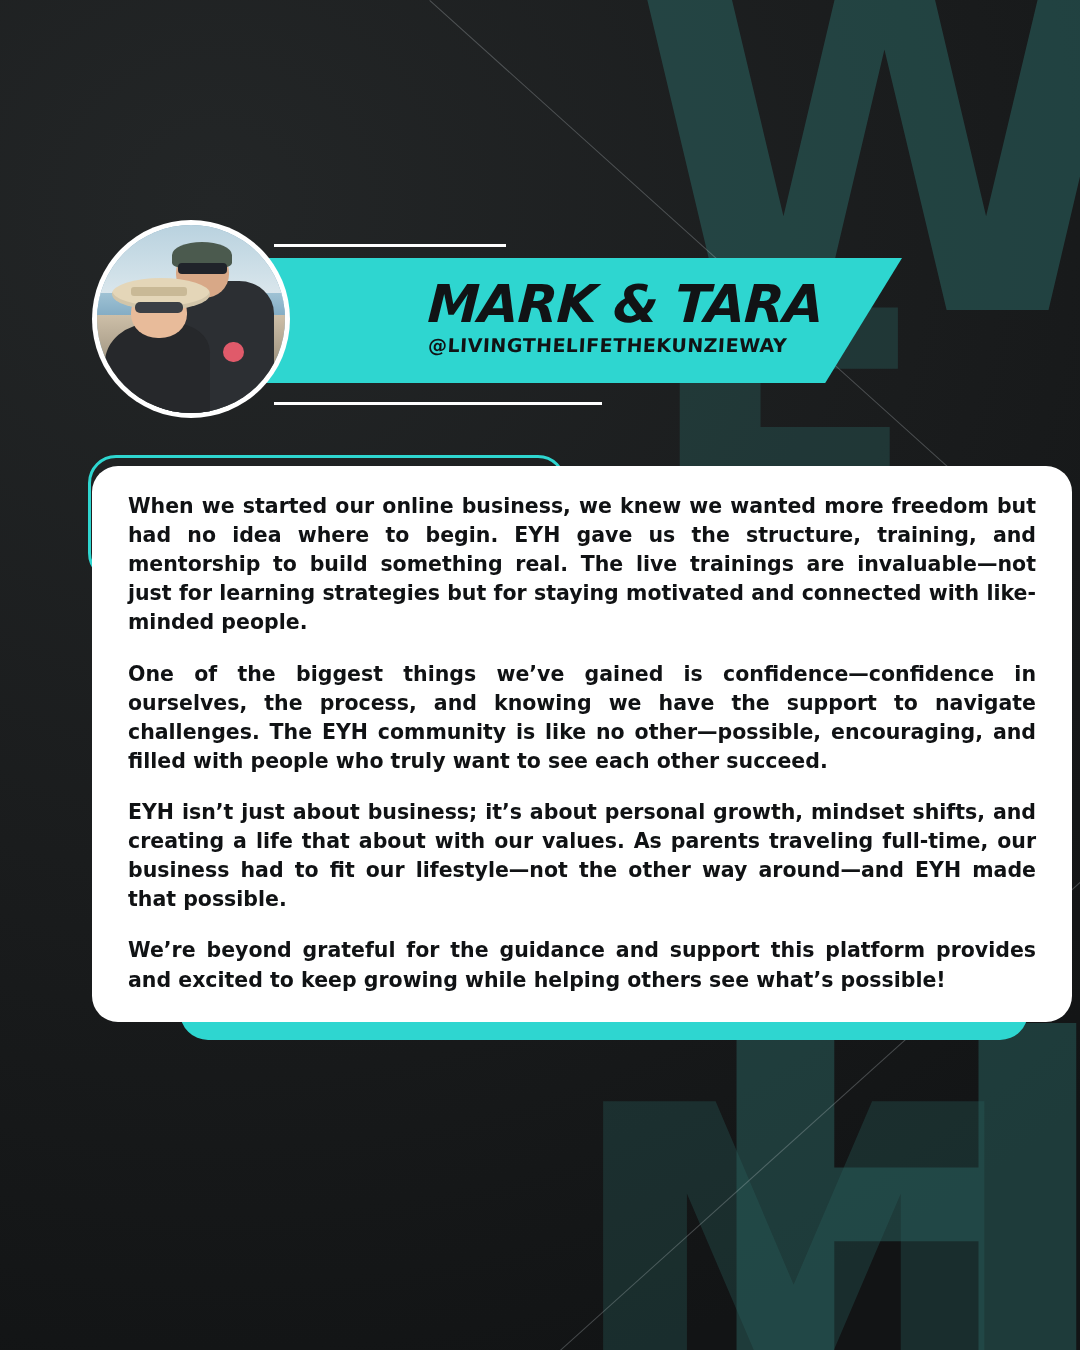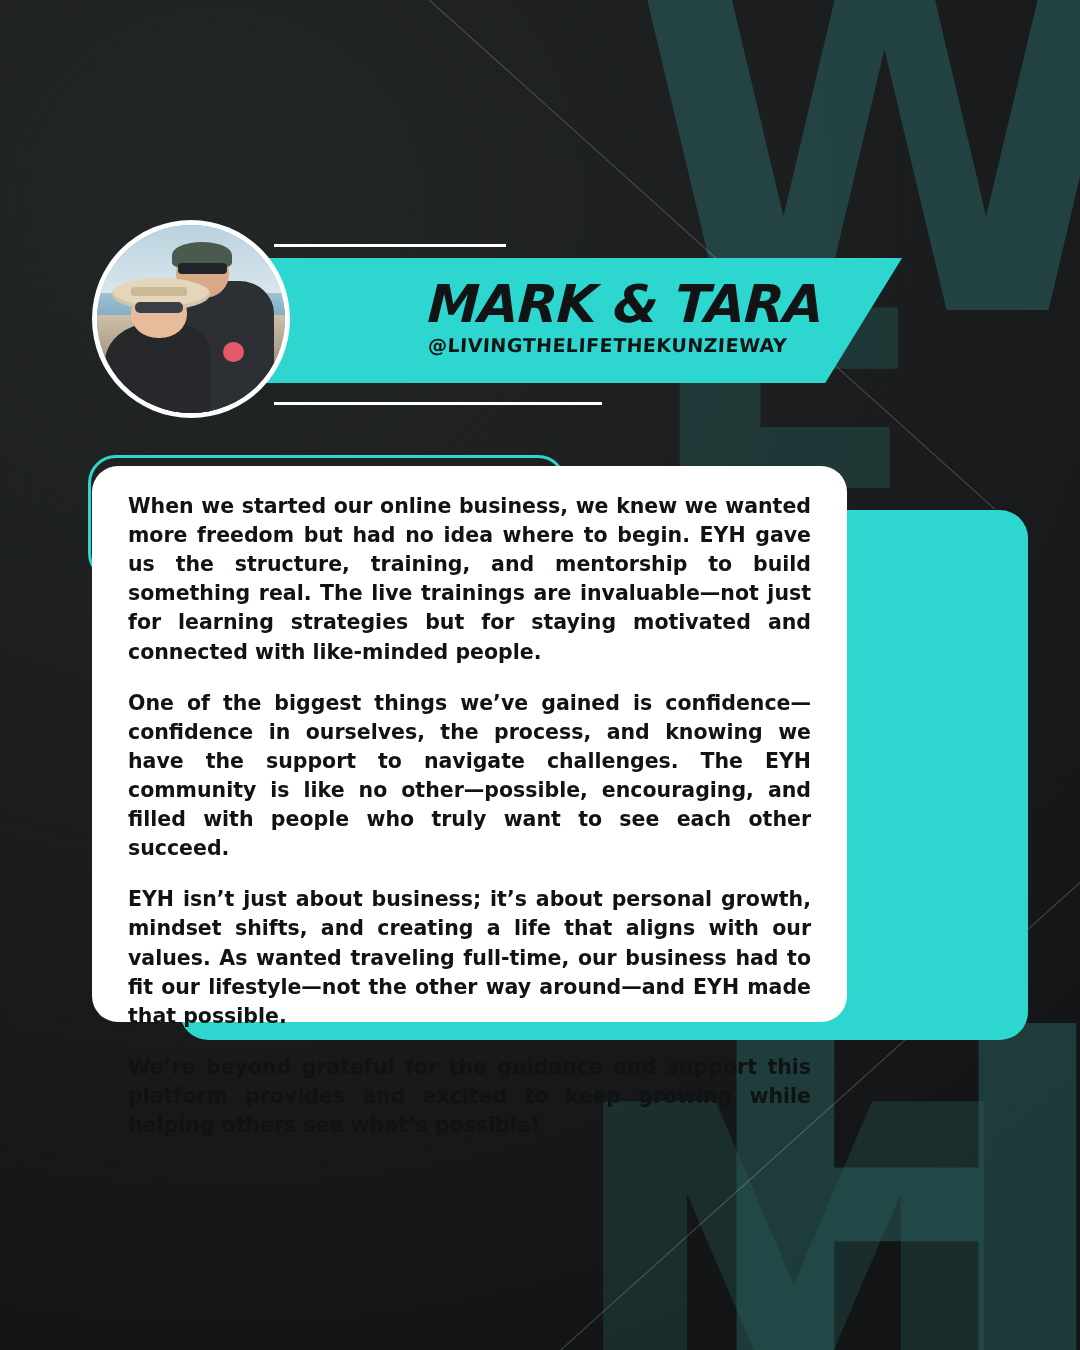--- a/index.html
+++ b/index.html
@@ -205,21 +205,21 @@
     top: 455px;
     width: 472px;
     height: 120px;
     border: 3px solid #2ed6d0;
     border-radius: 28px;
   }
   .card {
     position: absolute;
     left: 92px;
     top: 466px;
-    width: 755px;
+    width: 980px;
     height: 556px;
     background: #ffffff;
     border-radius: 26px;
     box-sizing: border-box;
     padding: 26px 36px 20px 36px;
   }
   .quote p {
     margin: 0 0 22px 0;
     font-family: "DejaVu Sans", sans-serif;
     font-weight: 700;
@@ -278,18 +278,18 @@
     </div>
   </div>
 
   <div class="card-shadow"></div>
   <div class="card-outline"></div>
 
   <div class="card">
     <div class="quote">
       <p>When we started our online business, we knew we wanted more freedom but had no idea where to begin. EYH gave us the structure, training, and mentorship to build something real. The live trainings are invaluable—not just for learning strategies but for staying motivated and connected with like-minded people.</p>
       <p>One of the biggest things we’ve gained is confidence—confidence in ourselves, the process, and knowing we have the support to navigate challenges. The EYH community is like no other—possible, encouraging, and filled with people who truly want to see each other succeed.</p>
-      <p>EYH isn’t just about business; it’s about personal growth, mindset shifts, and creating a life that aligns with our values. As wanted traveling full-time, our business had to fit our lifestyle—not the other way around—and EYH made that possible.</p>
+      <p>EYH isn’t just about business; it’s about personal growth, mindset shifts, and creating a life that about with our values. As parents traveling full-time, our business had to fit our lifestyle—not the other way around—and EYH made that possible.</p>
       <p>We’re beyond grateful for the guidance and support this platform provides and excited to keep growing while helping others see what’s possible!</p>
     </div>
   </div>
 
 </div>
 
 </body></html>

